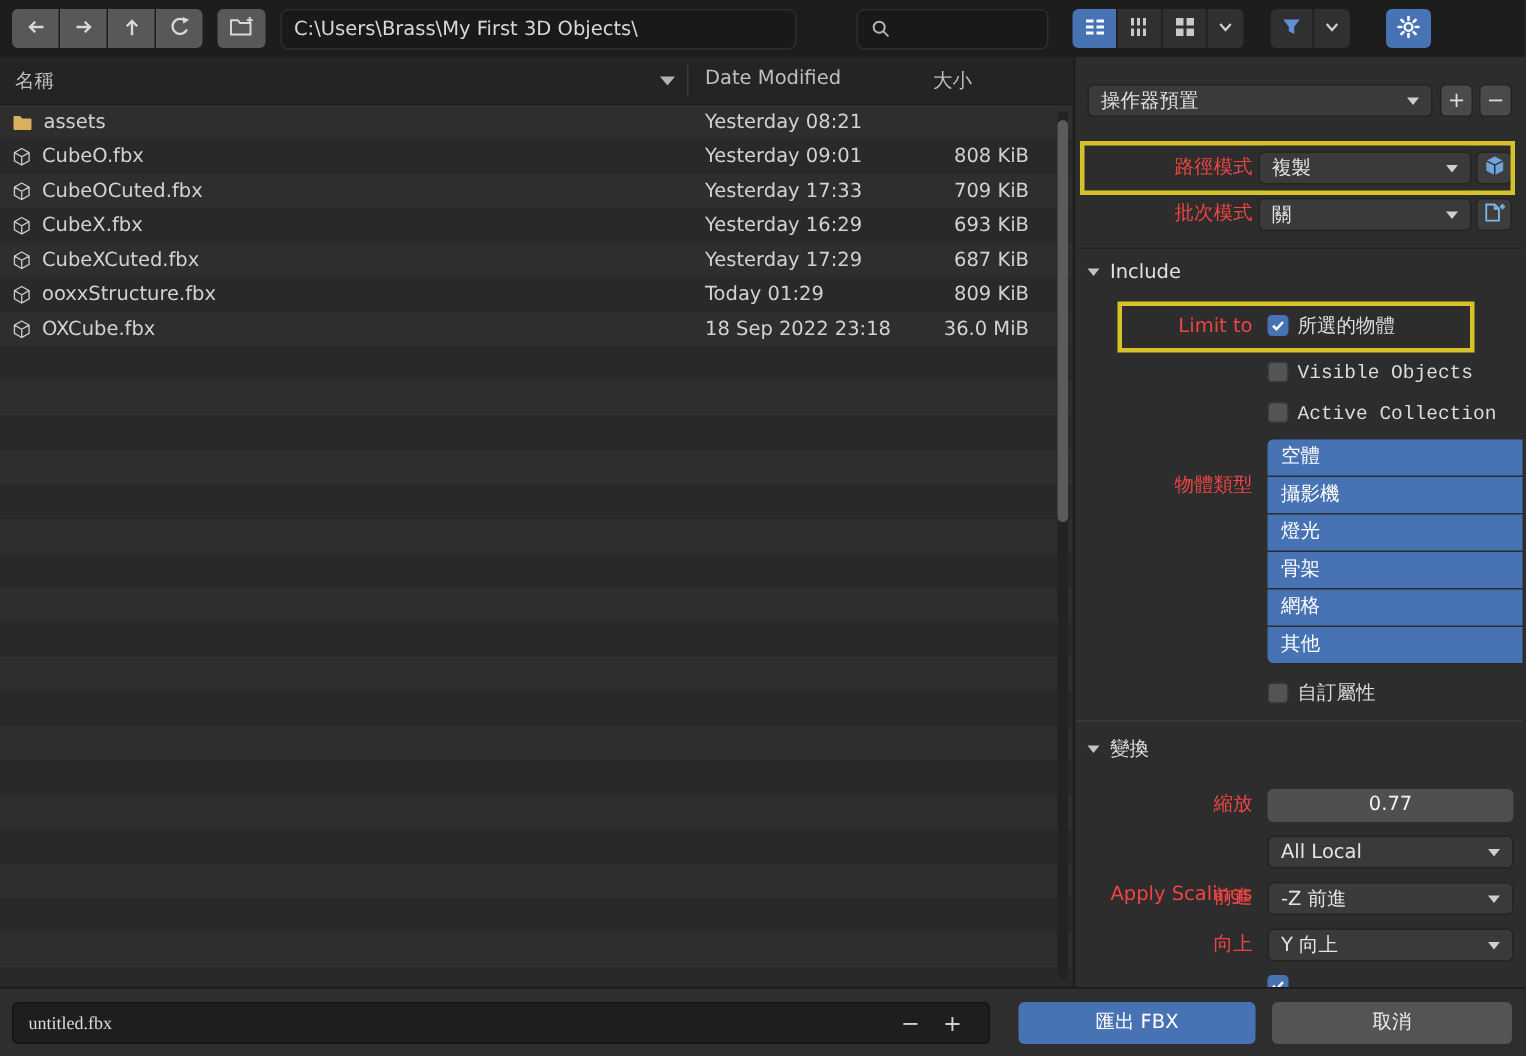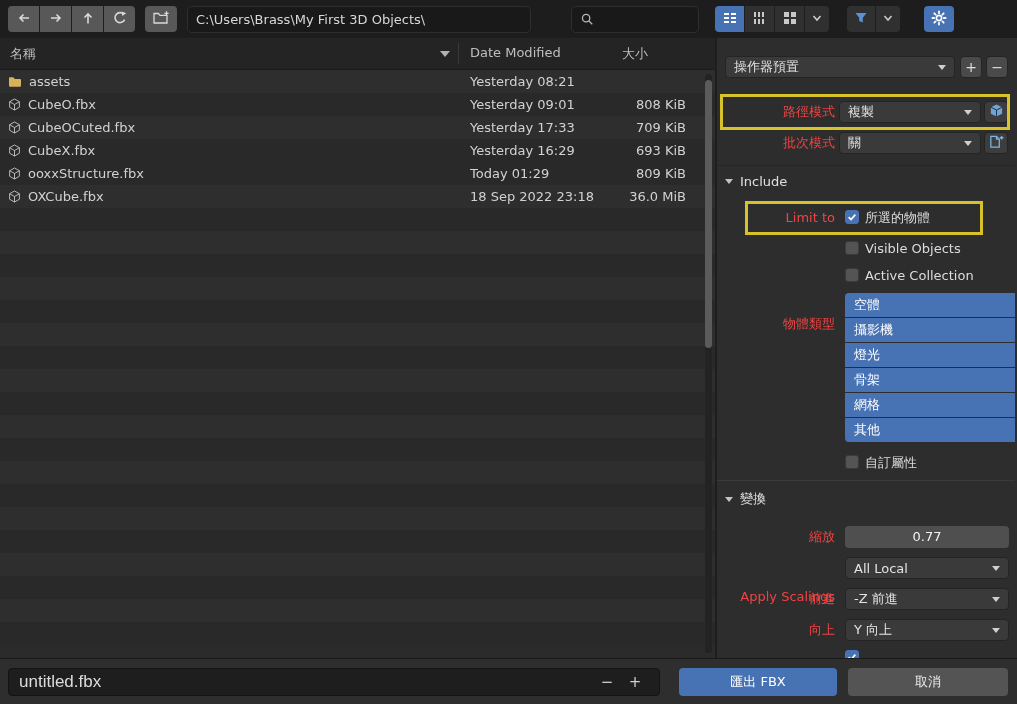--- a/index.html
+++ b/index.html
@@ -95,21 +95,21 @@
     position: absolute; width: 24px; height: 22px; background: #3d3d3d;
     border: 1px solid #242424; border-radius: 4px;
     display: flex; align-items: center; justify-content: center;
   }
   .checkbox {
     position: absolute; width: 14px; height: 14px; border-radius: 3px;
     background: #545454; border: 1px solid #3a3a3a;
     display: flex; align-items: center; justify-content: center;
   }
   .checkbox.checked { background: #4772b3; border-color: #4772b3; }
-  .cb-label { position: absolute; left: 148px; line-height: 22px; color: #dcdcdc; }
+  .cb-label { position: absolute; left: 148px; line-height: 22px; color: #dcdcdc; font-family: Liberation Mono, monospace; }
   .sec-head { position: absolute; left: 8px; display: flex; align-items: center; gap: 7px; color: #e0e0e0; height: 18px; }
   .tri-down {
     width: 0; height: 0;
     border-left: 4px solid transparent; border-right: 4px solid transparent;
     border-top: 5px solid #c3c3c3;
   }
   .ot-stack { position: absolute; left: 128px; top: 255px; width: 196px; }
   .ot-btn {
     height: 24px; background: #4772b3; color: #ffffff;
     margin-bottom: 1px; padding: 0 9px; line-height: 24px;
@@ -121,21 +121,21 @@
 
   
   .footer { position: relative; height: 46px; background: #2e2e2e; border-top: 1px solid #191919; }
   .fname-field {
     position: absolute; left: 8px; top: 9px; width: 652px; height: 28px;
     background: #1e1e1e; border: 1px solid #131313; border-radius: 4px;
     display: flex; align-items: center; padding: 0 10px;
   }
   .fname-field input {
     flex: 1; background: transparent; border: none; outline: none;
-    color: #dcdcdc; font-family: Liberation Sans, sans-serif; font-size: 17px;
+    color: #dcdcdc; font-family: Liberation Serif, serif; font-size: 12px;
   }
   .step { width: 28px; text-align: center; color: #cfcfcf; font-size: 15px; cursor: default; }
   .export-btn {
     position: absolute; left: 679px; top: 9px; width: 158px; height: 28px;
     background: #4772b3; border-radius: 4px; color: #ffffff;
     text-align: center; line-height: 28px;
   }
   .cancel-btn {
     position: absolute; left: 848px; top: 9px; width: 160px; height: 28px;
     background: #545454; border-radius: 4px; color: #ececec;
@@ -317,20 +317,32 @@
               <span class="ficon">
                 <svg width="13" height="13" viewBox="0 0 16 16">
                   <path d="M8 1.2 L14 4.6 V11.4 L8 14.8 L2 11.4 V4.6 Z M2 4.6 L8 8 L14 4.6 M8 8 V14.8" fill="none" stroke="#c9c9c9" stroke-width="1.1"></path>
                 </svg>
               </span>
               <span>CubeX.fbx</span>
             </span>
             <span class="date">Yesterday 16:29</span>
             <span class="size">693 KiB</span>
           </div>
+          <div class="frow odd">
+            <span class="name">
+              <span class="ficon">
+                <svg width="13" height="13" viewBox="0 0 16 16">
+                  <path d="M8 1.2 L14 4.6 V11.4 L8 14.8 L2 11.4 V4.6 Z M2 4.6 L8 8 L14 4.6 M8 8 V14.8" fill="none" stroke="#c9c9c9" stroke-width="1.1"></path>
+                </svg>
+              </span>
+              <span>CubeXCuted.fbx</span>
+            </span>
+            <span class="date">Yesterday 17:29</span>
+            <span class="size">687 KiB</span>
+          </div>
           <div class="frow even">
             <span class="name">
               <span class="ficon">
                 <svg width="13" height="13" viewBox="0 0 16 16">
                   <path d="M8 1.2 L14 4.6 V11.4 L8 14.8 L2 11.4 V4.6 Z M2 4.6 L8 8 L14 4.6 M8 8 V14.8" fill="none" stroke="#c9c9c9" stroke-width="1.1"></path>
                 </svg>
               </span>
               <span>ooxxStructure.fbx</span>
             </span>
             <span class="date">Today 01:29</span>

